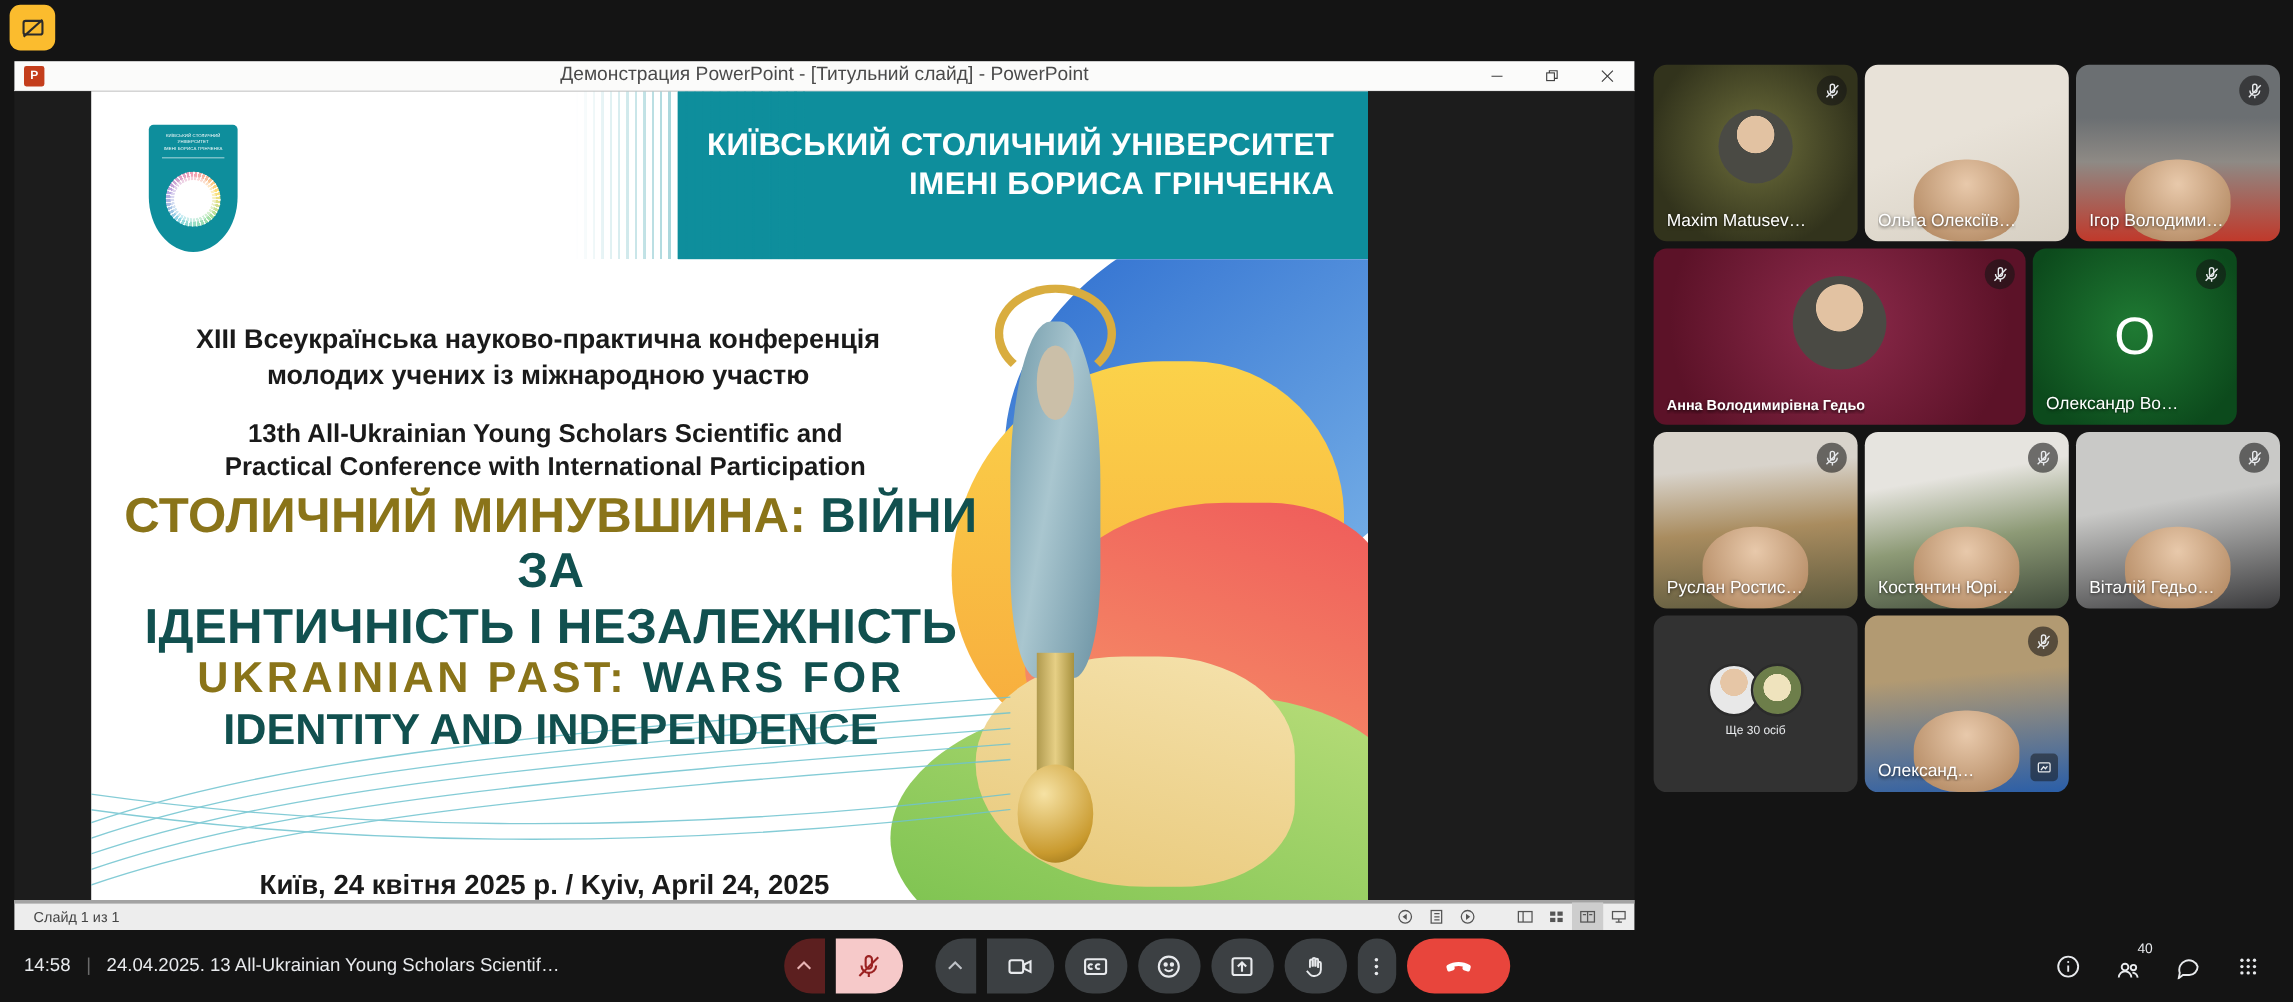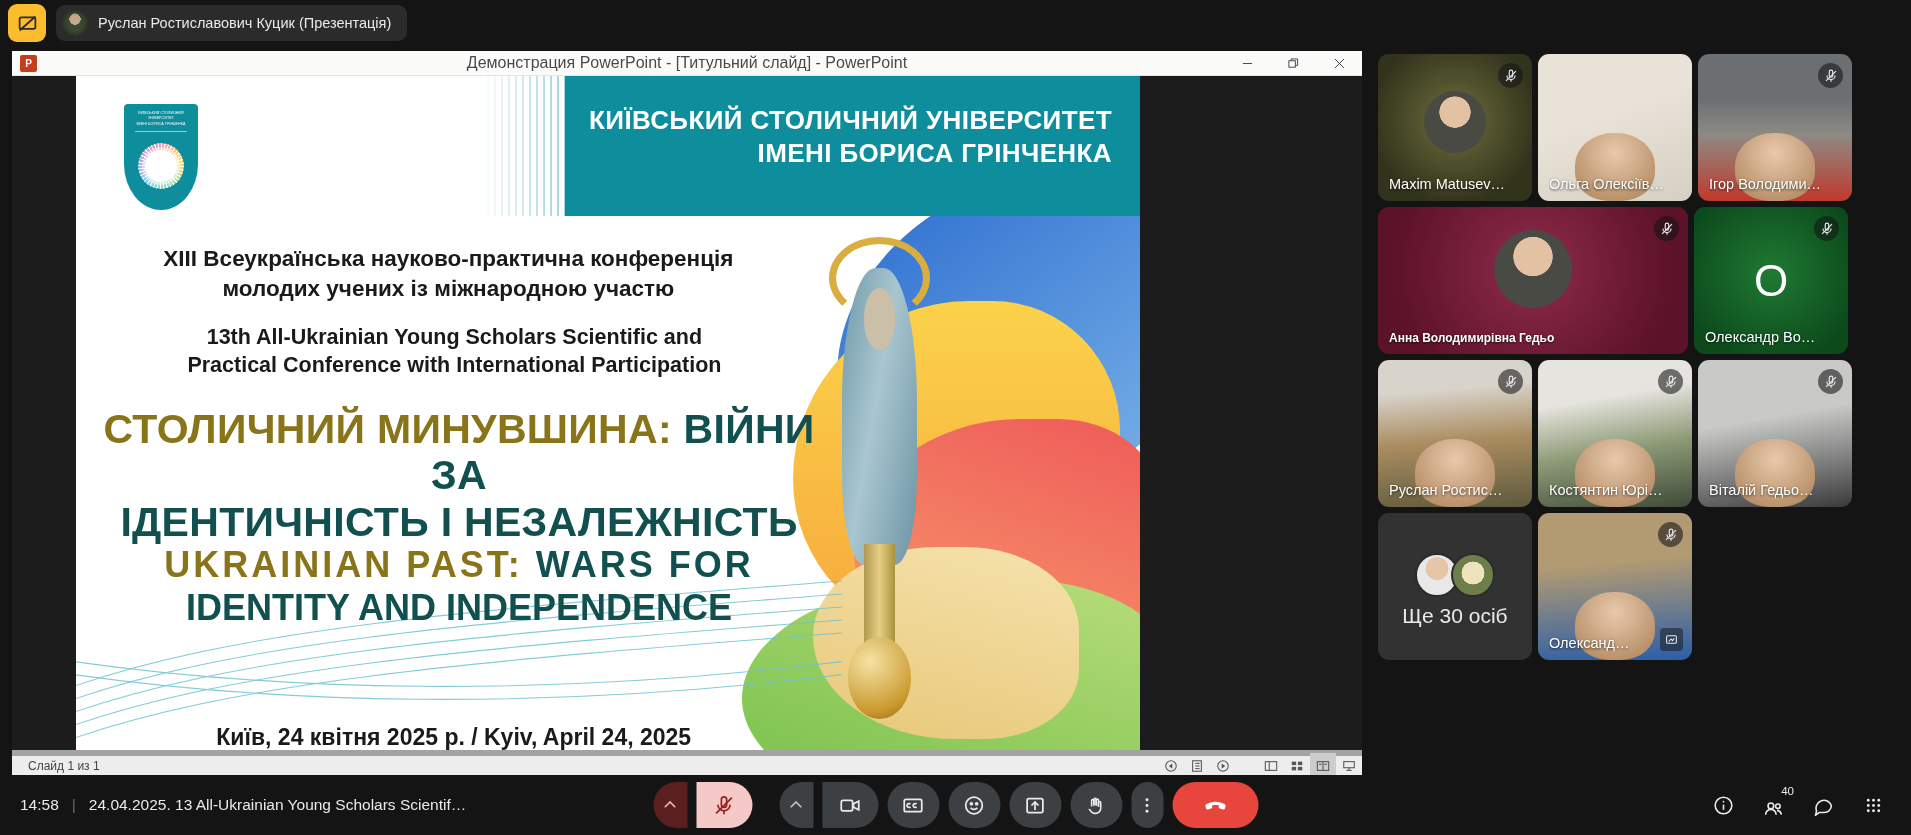--- a/index.html
+++ b/index.html
@@ -112,21 +112,21 @@
   }
   #logo-mark::before {
     content: ""; position: absolute; inset: -3px; border-radius: 50%;
     background: repeating-conic-gradient(#ffffff 0 3deg, transparent 3deg 9deg);
     opacity: .9;
   }
 
   
   #conf-ua, #conf-en {
     position: absolute; left: 0; width: 70%; text-align: center;
-    font-weight: bold; color: #1a1a1a;
+    font-weight: bold; color: #1a1a1a; margin-top: 24px;
   }
   #conf-ua { top: 168px; font-size: 22.5px; line-height: 1.32; }
   #conf-en { top: 247px; font-size: 21.5px; line-height: 1.32; padding-left: 12px; }
 
   #main-title {
     position: absolute; left: 0; top: 330px; width: 72%;
     text-align: center; font-weight: bold; font-size: 41px; line-height: 1.13;
     letter-spacing: .3px;
   }
   .t-olive { color: #8a7419; }
@@ -202,41 +202,41 @@
   }
 
   
   #waves { position: absolute; left: 0; bottom: 0; width: 72%; height: 210px; }
   #waves svg { width: 100%; height: 100%; }
 
   
   #ppt-status {
     position: absolute; left: 0; bottom: 0; width: 1350px; height: 25px;
     background: #ededed; display: flex; align-items: center;
-    border-top: 6px solid #a3a3a3;
+    border-top: 3px solid #a3a3a3;
   }
   #ppt-status-left { margin-left: 16px; font-size: 12px; color: #444; }
   #ppt-status-right {
     margin-left: auto; display: flex; align-items: center; height: 25px;
   }
   .sb-ico {
     width: 26px; height: 25px; display: flex; align-items: center;
     justify-content: center; color: #555;
   }
   .sb-ico.sep { margin-left: 22px; }
   .sb-ico.active { background: #cdcdcd; }
   .sb-ico svg { width: 14px; height: 14px; }
 
   
   #grid {
     position: absolute; left: 1378px; top: 54px; width: 524px;
     display: flex; flex-wrap: wrap; gap: 6px;
   }
   .tile {
-    width: 154px; height: 147px; border-radius: 11px; position: relative;
+    width: 170px; height: 147px; border-radius: 11px; position: relative;
     overflow: hidden; background: #2b2b2b;
   }
   .tile.wide { width: 310px; }
   .tile-name {
     position: absolute; left: 11px; bottom: 9px; color: #fff;
     font-size: 14.5px; white-space: nowrap; max-width: 140px;
     overflow: hidden; text-overflow: ellipsis;
     text-shadow: 0 1px 3px rgba(0,0,0,.7);
   }
   .tile.wide .tile-name { max-width: 280px; font-size: 12px; font-weight: bold; }
@@ -263,21 +263,21 @@
   .overflow-avatars {
     position: absolute; left: 50%; top: 42%; transform: translate(-50%,-50%);
     display: flex;
   }
   .overflow-avatars div {
     width: 44px; height: 44px; border-radius: 50%; margin: 0 -4px;
     border: 2px solid #2b2b2b;
   }
   .overflow-label {
     position: absolute; left: 0; right: 0; top: 62%; text-align: center;
-    color: #e8eaed; font-size: 21px;
+    color: #e8eaed; font-size: 10px;
   }
 
   
   .bg-maxim { background: radial-gradient(circle at 50% 45%, #6e6f3c, #32331c 75%); }
   .bg-olga  { background: linear-gradient(160deg, #e8e2d8 0 42%, #d6cfc2 100%); }
   .bg-igor  { background: linear-gradient(180deg, #6b6f72 0 30%, #8e8a85 55%, #c0392b 100%); }
   .bg-anna  { background: radial-gradient(circle at 50% 42%, #8e2b4c, #5c1228 80%); }
   .bg-olek  { background: radial-gradient(circle at 50% 45%, #1f7a33, #0c4a1c 82%); }
   .bg-ruslan{ background: linear-gradient(175deg, #d8d3cb 0 22%, #a98c5f 55%, #5d5a3e 100%); }
   .bg-kost  { background: linear-gradient(170deg, #e6e4df 0 28%, #8d9a76 60%, #3f4a3a 100%); }
@@ -342,24 +342,20 @@
 </head>
 <body>
 
 <div id="topbar">
   <div id="share-stop-btn">
     <svg viewBox="0 0 24 24" fill="none" stroke="#2b2b2b" stroke-width="2">
       <rect x="3" y="5" width="18" height="13" rx="2"></rect>
       <line x1="3" y1="20" x2="21" y2="4"></line>
     </svg>
   </div>
-  <div id="presenter-chip">
-    <div id="presenter-avatar"></div>
-    <span id="presenter-name">Руслан Ростиславович Куцик (Презентація)</span>
-  </div>
 </div>
 
 <div id="ppt-window">
 
   <div id="ppt-titlebar">
     <div id="ppt-icon">P</div>
     <div id="ppt-title">Демонстрация PowerPoint - [Титульний слайд] - PowerPoint</div>
     <div class="win-btn" id="win-min">
       <svg viewBox="0 0 12 12" stroke="currentColor" stroke-width="1">
           <line x1="1" y1="6" x2="11" y2="6"></line>

